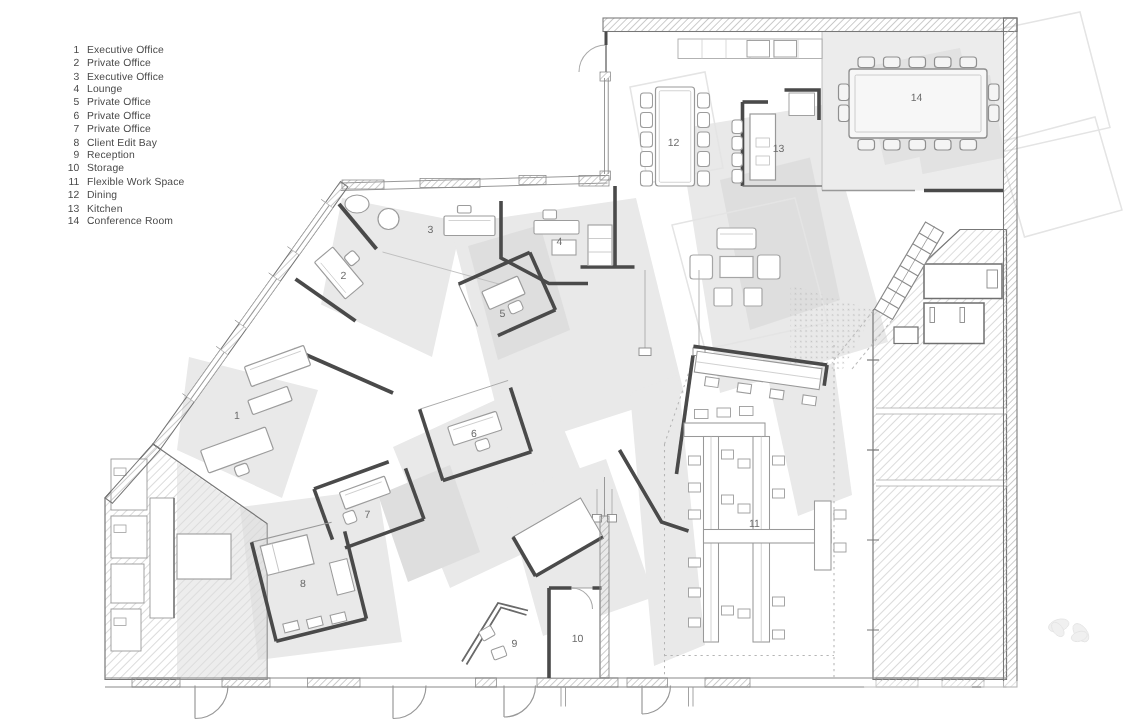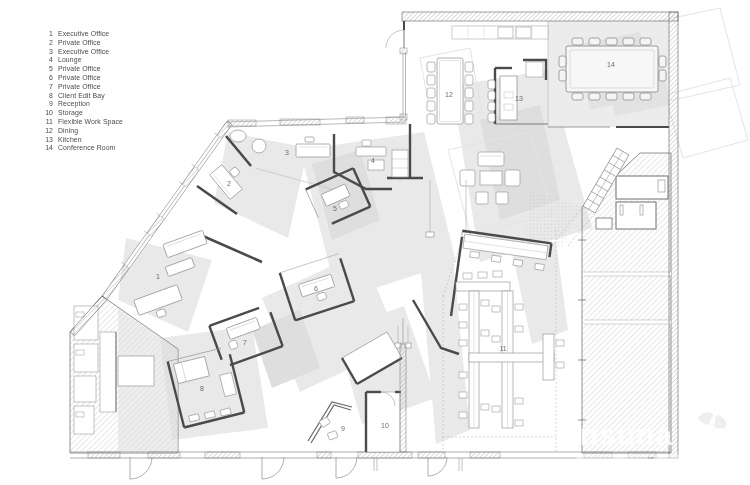--- a/index.html
+++ b/index.html
@@ -531,18 +531,17 @@
         <span class="lnum">13</span>
         <span class="llabel">Kitchen</span>
       </div>
   <div class="lrow">
         <span class="lnum">14</span>
         <span class="llabel">Conference Room</span>
       </div>
 </div>
 
 <div class="watermark">
-  <div class="wm-brand">ansuna</div>
   <div class="wm-strip1"></div>
   <div class="wm-strip2"></div>
 </div>
 
 </div>
 
 </body></html>

